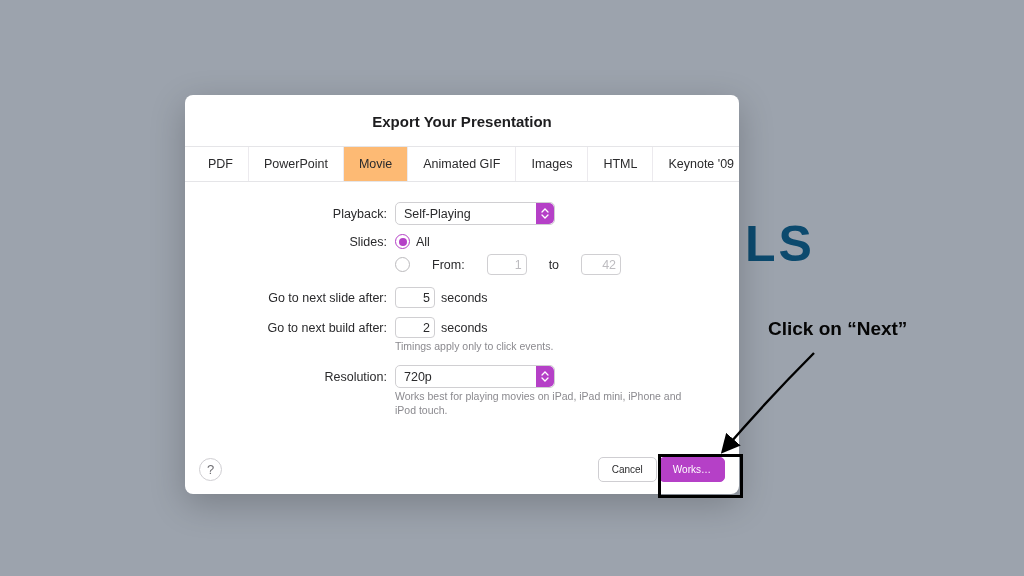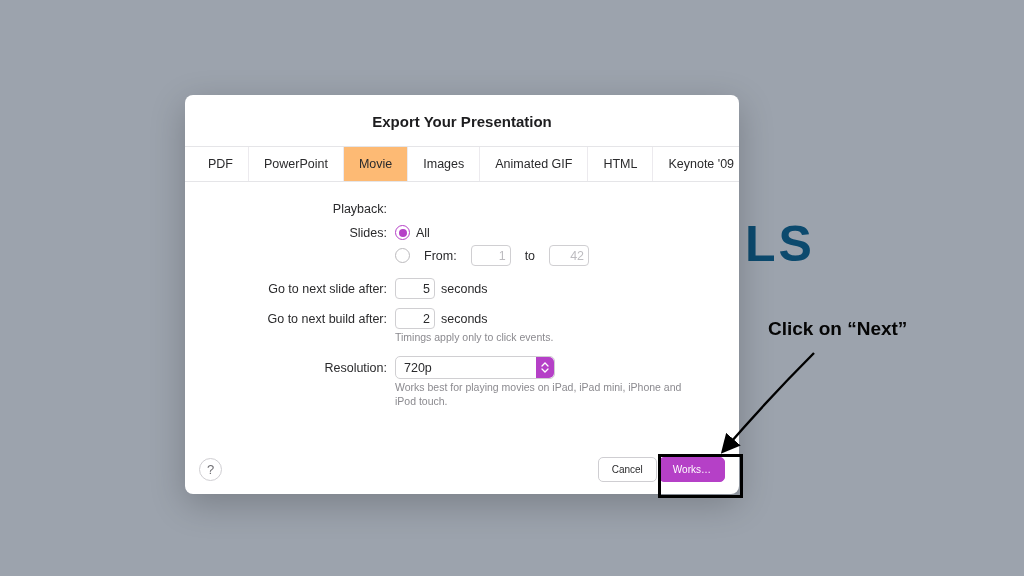--- a/index.html
+++ b/index.html
@@ -151,21 +151,21 @@
     align-items: center;
     justify-content: flex-end;
     background: #fff;
     color: #2a2a2c;
   }
   .num-input.dim { color: #bdbcc0; }
   .subrow {
     margin-left: 188px;
     display: flex;
     align-items: center;
-    gap: 14px;
+    gap: 22px;
     font-size: 12.5px;
     margin-bottom: 12px;
     color: #2a2a2c;
   }
   .hint {
     margin-left: 188px;
     font-size: 10.5px;
     color: #8b8a8f;
     margin-top: -3px;
     margin-bottom: 12px;
@@ -247,30 +247,43 @@
 
   <div class="bg-text">LS</div>
 
   <div class="dialog">
     <div class="dialog-title">Export Your Presentation</div>
 
     <div class="tabs">
       <div class="tab pdf">PDF</div>
       <div class="tab">PowerPoint</div>
       <div class="tab active">Movie</div>
+      <div class="tab">Animated GIF</div>
       <div class="tab">Images</div>
-      <div class="tab">Animated GIF</div>
       <div class="tab">HTML</div>
       <div class="tab">Keynote '09</div>
     </div>
 
     <div class="form-area">
 
       <div class="row">
         <div class="row-label">Playback:</div>
+        <div class="row-control">
+          <div class="select">
+            <span>Self-Playing</span>
+            <span class="stepper">
+              <svg viewBox="0 0 8 5">
+                  <path d="M1 4 L4 1 L7 4" stroke="#fff" stroke-width="1.3" fill="none" stroke-linecap="round"></path>
+                </svg>
+              <svg viewBox="0 0 8 5">
+                  <path d="M1 1 L4 4 L7 1" stroke="#fff" stroke-width="1.3" fill="none" stroke-linecap="round"></path>
+                </svg>
+            </span>
+          </div>
+        </div>
       </div>
 
       <div class="row" style="margin-bottom:5px;">
         <div class="row-label">Slides:</div>
         <div class="row-control">
           <span class="radio checked"></span>
           <span>All</span>
         </div>
       </div>
       <div class="subrow">

